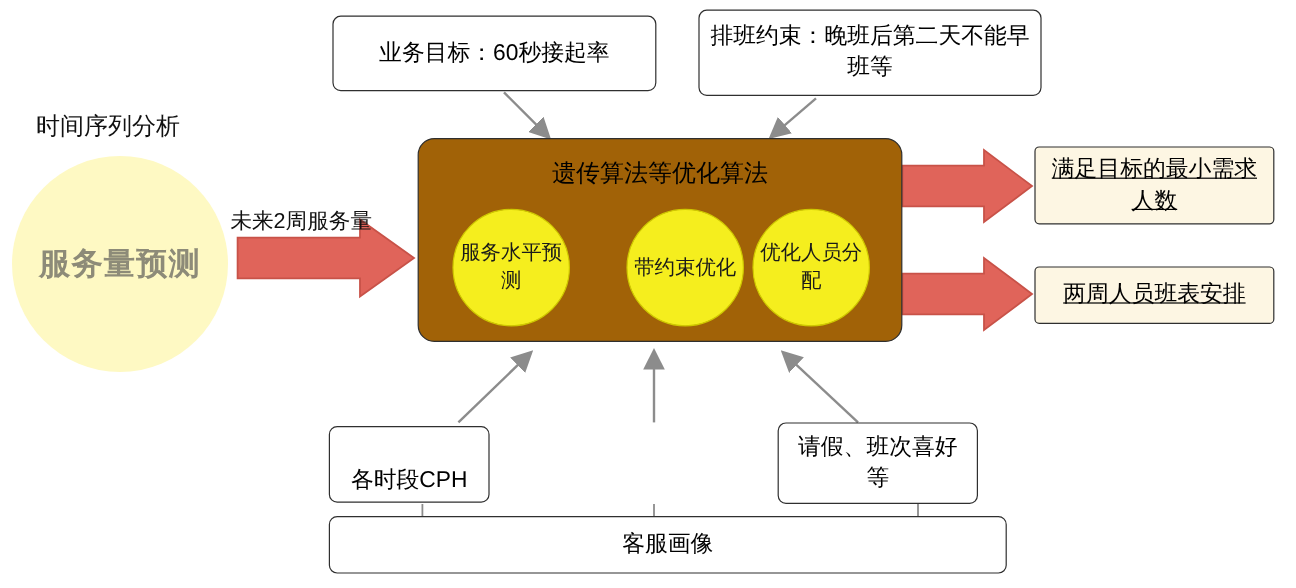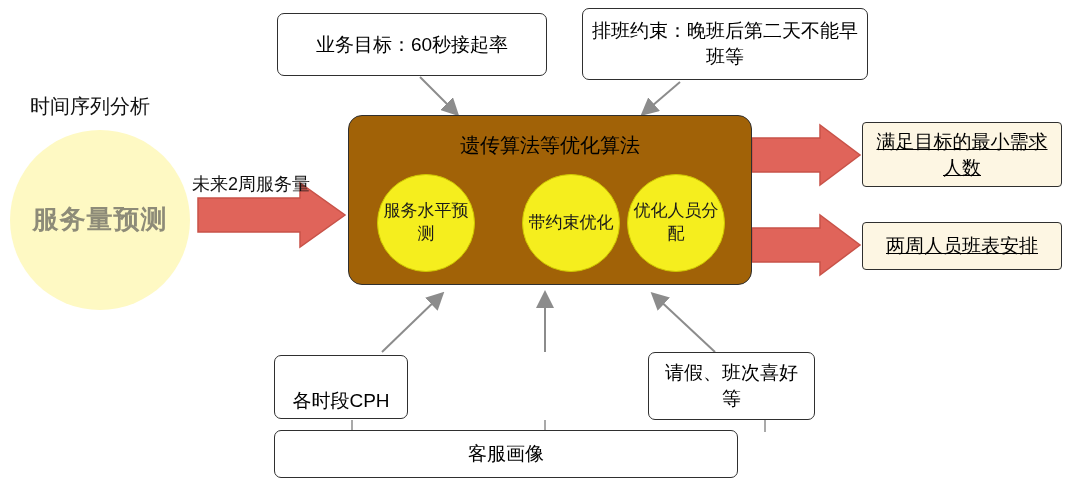--- a/index.html
+++ b/index.html
@@ -164,17 +164,17 @@
 
   <div class="node rect-box" style="left:274px; top:355px; width:134px; height:64px;align-items:flex-end;">
     <span>各时段CPH</span>
   </div>
 
 
   <div class="node rect-box" style="left:648px; top:352px; width:167px; height:68px;">
     <span>请假、班次喜好等</span>
   </div>
 
-  <div class="node rect-box" style="left:274px; top:430px; width:464px; height:48px;text-align:right;">
+  <div class="node rect-box" style="left:274px; top:430px; width:565px; height:48px;text-align:right;">
     <span>客服画像</span>
   </div>
 
 </div>
 
 </body></html>

